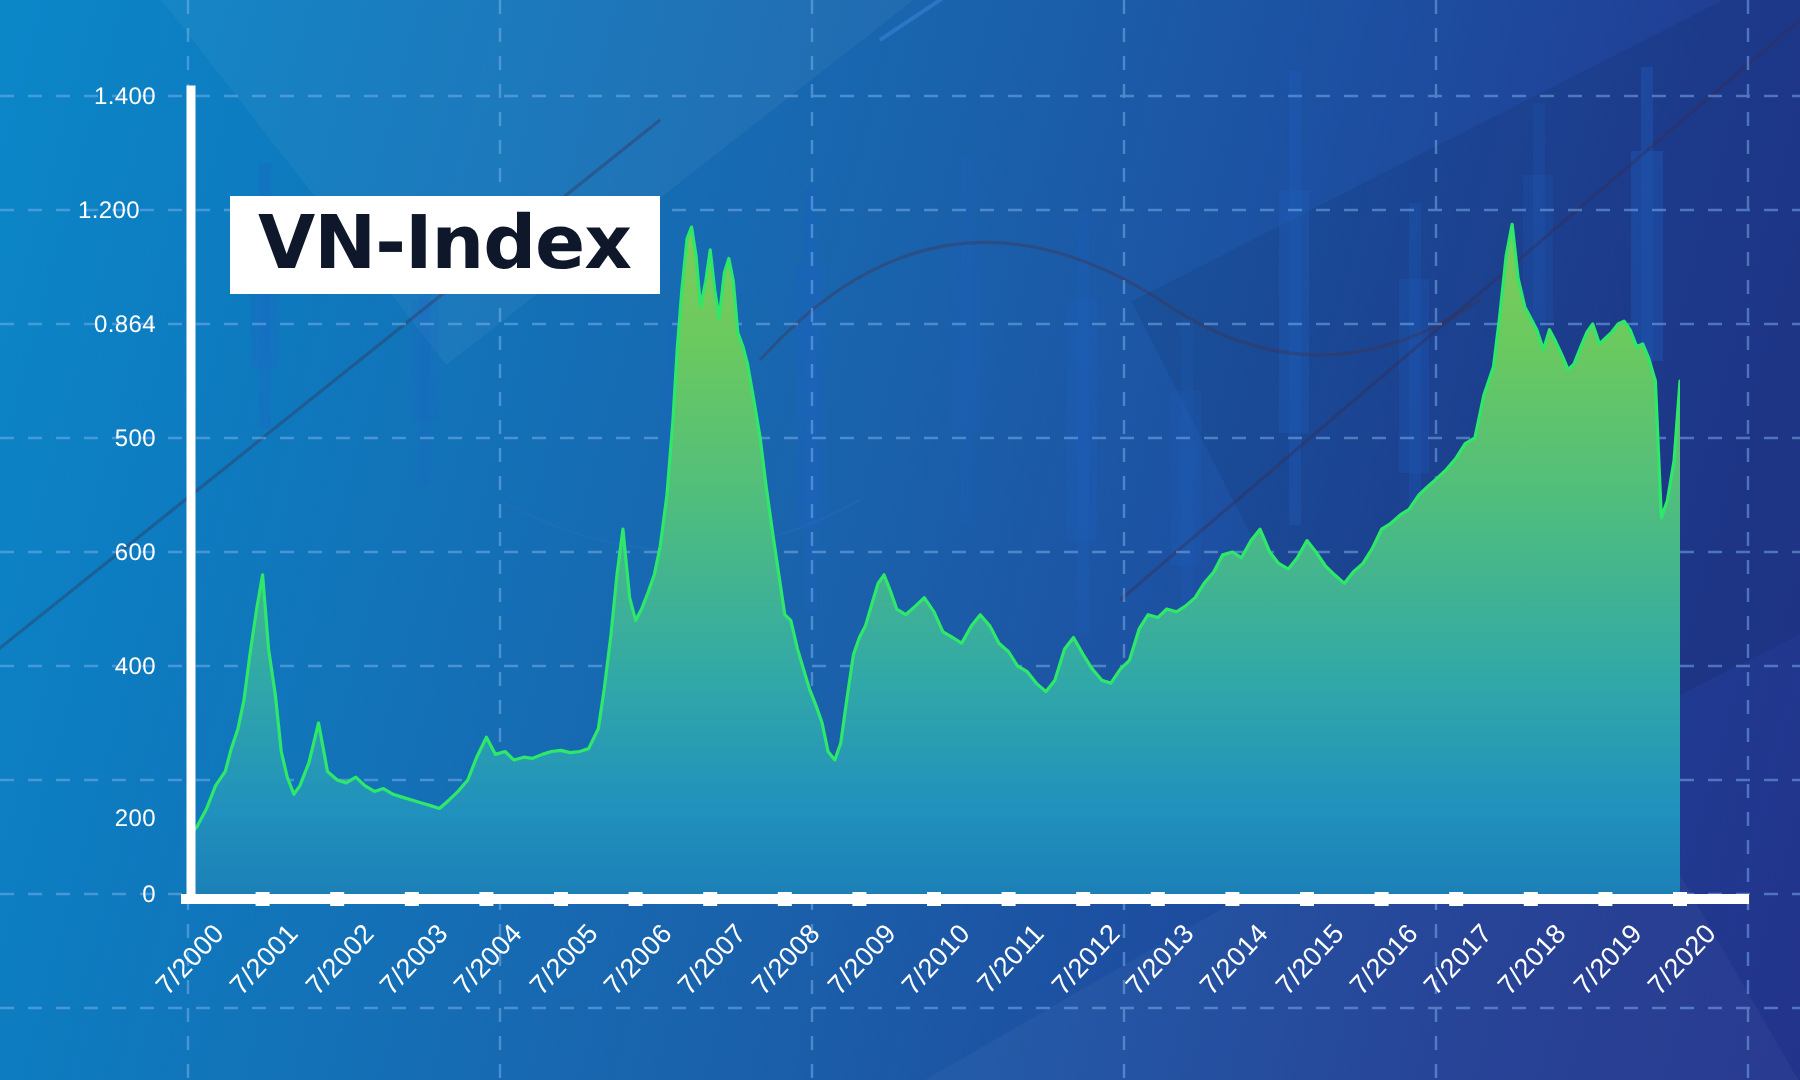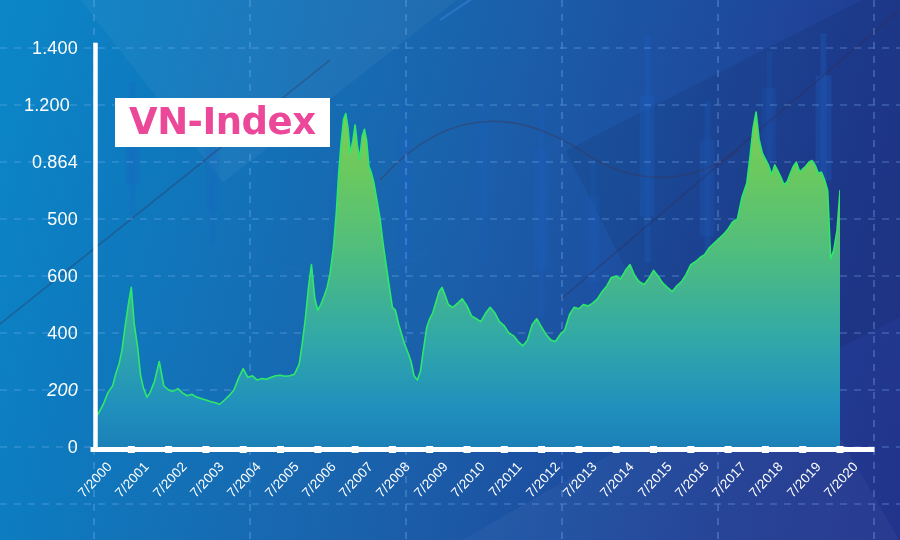--- a/index.html
+++ b/index.html
@@ -34,28 +34,28 @@
 
   
   .title-badge{
     position:absolute;left:115px;top:98px;
     background:#ffffff;
     padding:5px 14px 7px 14px;
     line-height:1;
   }
   .title-badge span{
     font-family:"DejaVu Sans","Liberation Sans",sans-serif;
-    font-size:37px;font-weight:bold;color:#ec4899;
+    font-size:37px;font-weight:bold;color:#0f172a;
     letter-spacing:-0.5px;
     display:block;
   }
 
   
   .ylab{
-    position:absolute;color:#ffffff;font-size:18px;
+    position:absolute;color:#ffffff;font-size:12px;
     text-align:right;width:70px;letter-spacing:0.2px;
     transform:translateY(-50%);
   }
   .xlab{
     position:absolute;color:#ffffff;font-size:13.5px;
     white-space:nowrap;
     transform-origin:left top;
     transform:rotate(-47deg) translate(-100%,0);
     letter-spacing:0.2px;
   }
@@ -166,21 +166,21 @@
         <rect x="687.3" y="446" width="7" height="7" fill="#ffffff"></rect>
         <rect x="724.6" y="446" width="7" height="7" fill="#ffffff"></rect>
         <rect x="761.9" y="446" width="7" height="7" fill="#ffffff"></rect>
         <rect x="799.2" y="446" width="7" height="7" fill="#ffffff"></rect>
         <rect x="836.5" y="446" width="7" height="7" fill="#ffffff"></rect>
       </g>
   </svg>
 
   <div id="ylabels">
       <div class="ylab" style="left: 8px; top: 447px;">0</div>
-      <div class="ylab" style="left: 8px; top: 390px; font-style: italic;">200</div>
+      <div class="ylab" style="left: 8px; top: 409px;">200</div>
       <div class="ylab" style="left: 8px; top: 333px;">400</div>
       <div class="ylab" style="left: 8px; top: 276px;">600</div>
       <div class="ylab" style="left: 8px; top: 219px;">500</div>
       <div class="ylab" style="left: 8px; top: 162px;">0.864</div>
       <div class="ylab" style="left: 0; top: 105px;">1.200</div>
       <div class="ylab" style="left: 8px; top: 48px;">1.400</div>
     </div>
 
   <div id="xlabels">
       <div class="xlab" style="left: 104px; top: 459px;">7/2000</div>

